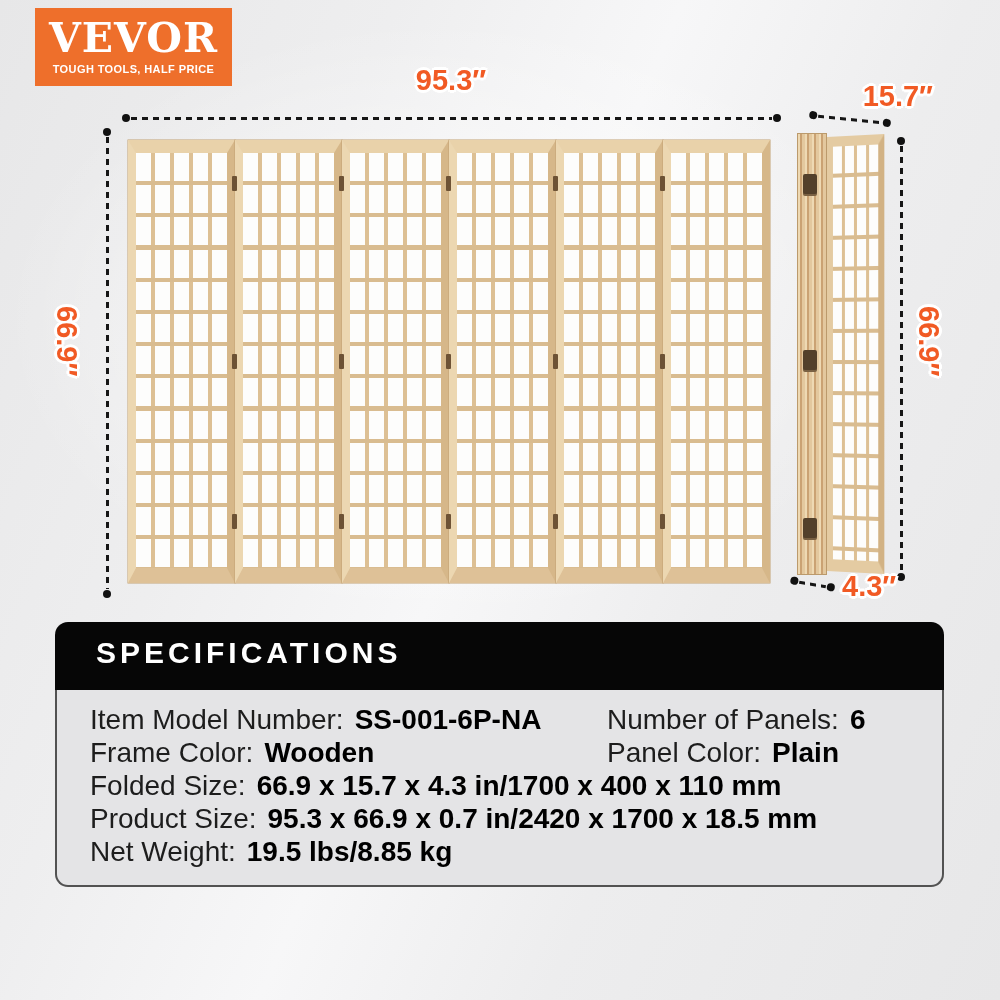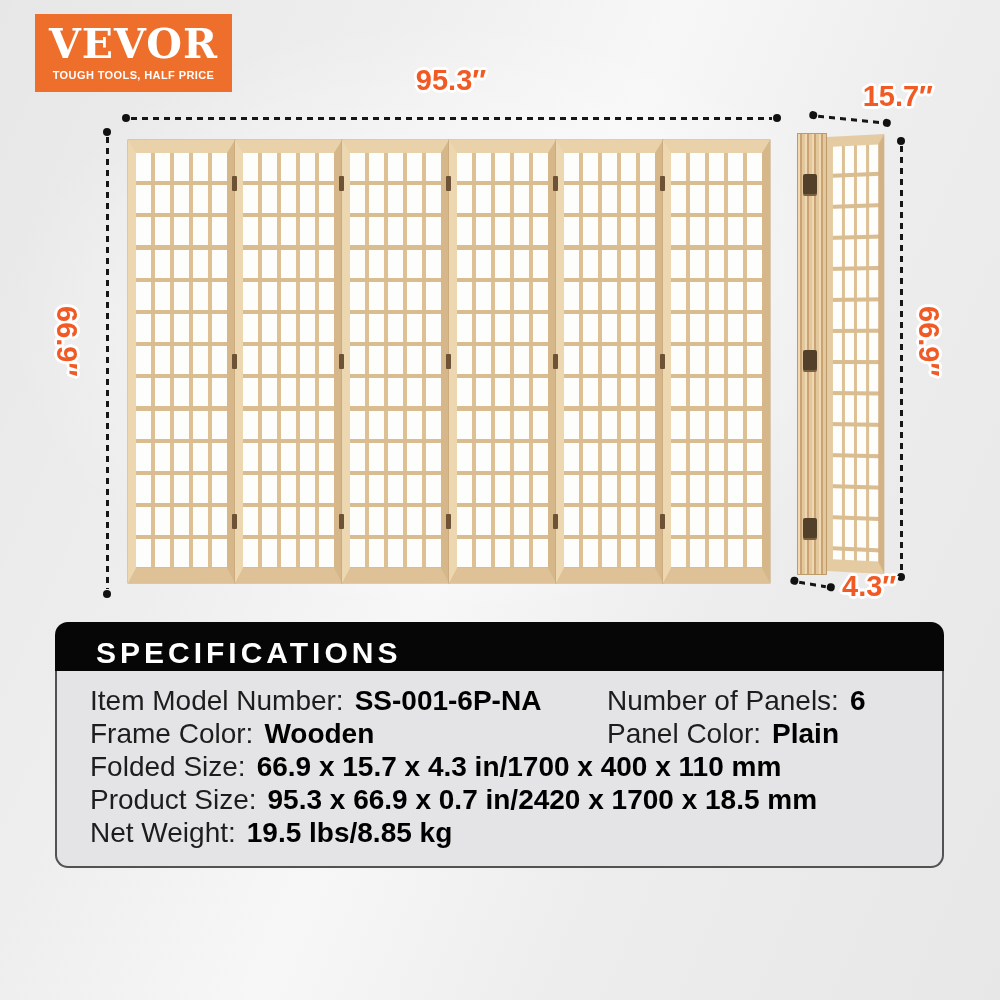--- a/index.html
+++ b/index.html
@@ -9,21 +9,21 @@
   .canvas {
     position:relative; width:1000px; height:1000px; overflow:hidden;
     background:linear-gradient(113deg,#e7e7e8 0%,#eeeeef 28%,#f7f7f8 48%,#ededee 68%,#e7e7e8 100%);
   }
   .sheen {
     position:absolute; inset:0;
     background:radial-gradient(ellipse 620px 420px at 45% 32%, rgba(255,255,255,.8), rgba(255,255,255,0) 72%);
   }
 
   
-  .logo { position:absolute; left:35px; top:14px; width:197px; height:78px;
+  .logo { position:absolute; left:35px; top:8px; width:197px; height:78px;
     background:#ee6f2b; color:#fff; text-align:center; }
   .logo .brand { font-family:"DejaVu Serif", serif; font-weight:bold;
     font-size:41px; letter-spacing:1px; line-height:50px; margin-top:5px; }
   .logo .tagline { font-size:11px; font-weight:bold; letter-spacing:.4px; line-height:12px; }
 
   
   .dash-h { position:absolute; height:3px;
     background:repeating-linear-gradient(to right,#161616 0 6px,transparent 6px 11px); }
   .dash-v { position:absolute; width:3px;
     background:repeating-linear-gradient(to bottom,#161616 0 6px,transparent 6px 11px); }
@@ -61,21 +61,21 @@
     background:#fdfdfc; border:6px solid #e4cba2; border-top-width:10px; border-bottom-width:12px;
     border-right-color:#d2b284; box-shadow:inset 0 0 0 1px #c8a678;
     transform:perspective(520px) rotateY(-7deg); transform-origin:left center; }
   .folded .front .lattice4 { position:absolute; inset:0; background-color:#fdfdfc;
     background-image:
       repeating-linear-gradient(to bottom, transparent 0 27px, #d9bc90 27px 31px),
       repeating-linear-gradient(to right, transparent 0 9px, #ddc094 9px 12px); }
 
   
   .spec { position:absolute; left:55px; top:622px; width:889px; }
-  .spec-header { height:49px; background:#060606; border-radius:13px 13px 0 0;
+  .spec-header { height:68px; background:#060606; border-radius:13px 13px 0 0;
     color:#fff; font-size:30px; font-weight:bold; letter-spacing:4px;
     line-height:61px; padding-left:41px; }
   .spec-body { background:#e4e4e6; border:2px solid #525252; border-top:none;
     border-radius:0 0 13px 13px; padding:13px 18px 17px 33px;
     font-size:28px; color:#1d1d1d; }
   .spec-line { line-height:33px; white-space:nowrap; position:relative; }
   .spec-line .rcol { position:absolute; left:517px; top:0; }
   .val { font-weight:bold; color:#000; margin-left:11px; }
 </style>
 </head>

